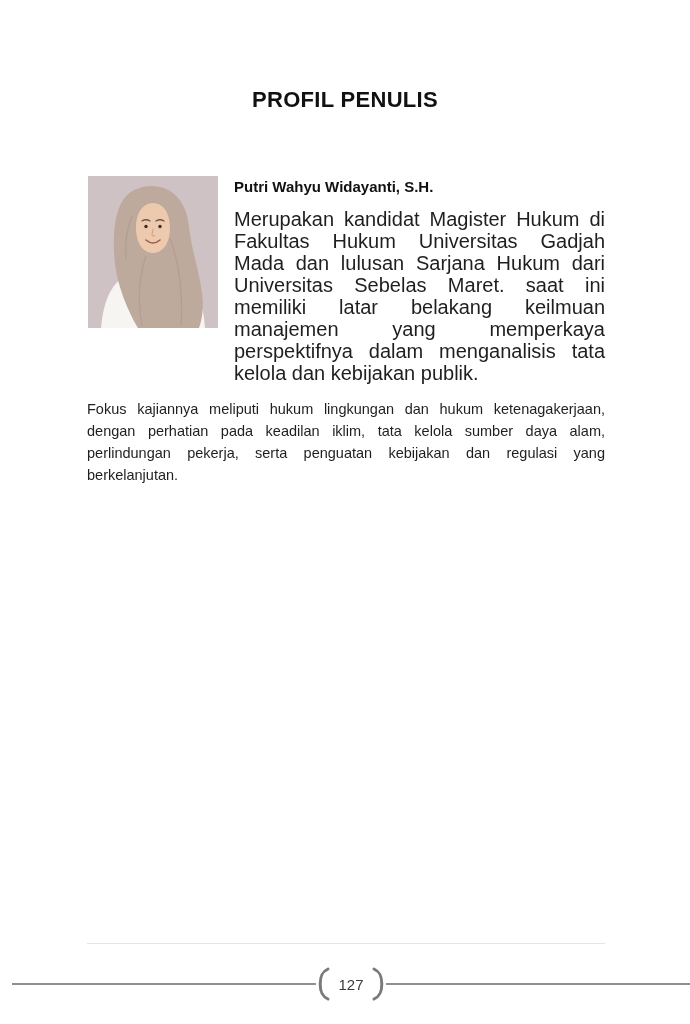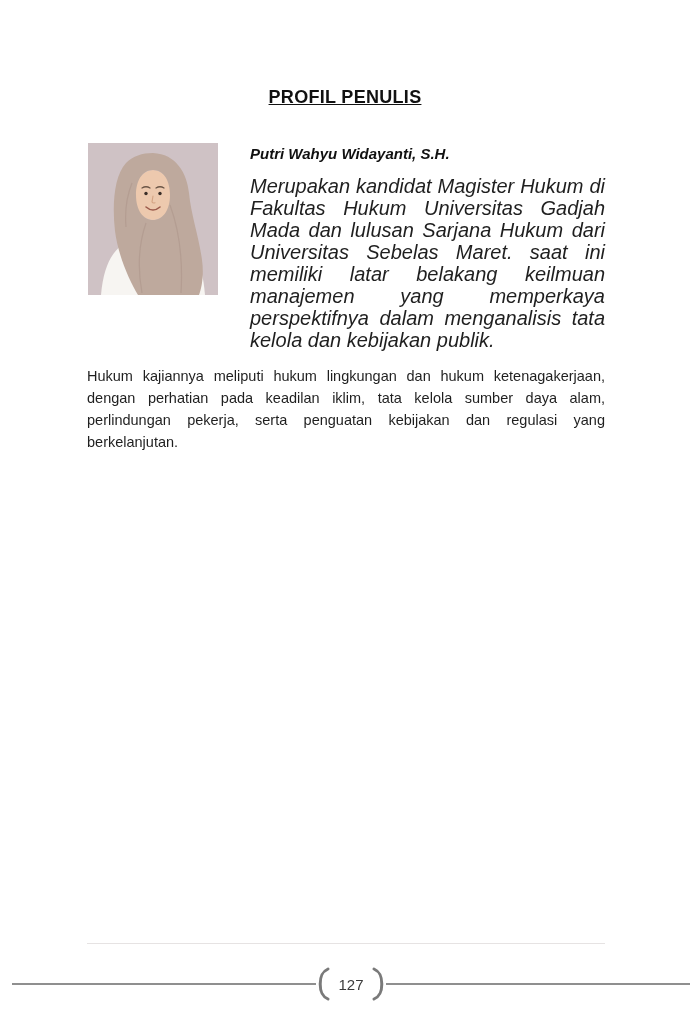--- a/index.html
+++ b/index.html
@@ -12,31 +12,29 @@
   .page {
     position: relative;
     width: 690px;
     height: 1024px;
     background: #ffffff;
     overflow: hidden;
   }
   .page-title {
     padding-top: 87px;
     text-align: center;
-    font-size: 18px;
+    font-size: 22px;
     font-weight: bold;
     letter-spacing: 0.3px;
     color: #111111;
-    text-decoration: underline;
   }
   .profile-section {
     display: flex;
-    margin: 35px 85px 0 88px; 
-    gap: 32px;
-    font-style: italic;
+    margin: 63px 85px 0 88px; 
+    gap: 16px;
   }
   .author-photo {
     flex: 0 0 130px;
     width: 130px;
     height: 152px;
     overflow: hidden;
   }
   .author-photo svg { display: block; }
   .profile-text { flex: 1; min-width: 0; }
   .author-name {
@@ -125,21 +123,21 @@
       </svg>
     </div>
 
     <div class="profile-text">
       <h2 class="author-name">Putri Wahyu Widayanti, S.H.</h2>
       <p class="bio-paragraph">Merupakan kandidat Magister Hukum di Fakultas Hukum Universitas Gadjah Mada dan lulusan Sarjana Hukum dari Universitas Sebelas Maret. saat ini memiliki latar belakang keilmuan manajemen yang memperkaya perspektifnya dalam menganalisis tata kelola dan kebijakan publik.</p>
     </div>
 
   </div>
 
-  <p class="focus-paragraph"><span>Hukum kajiannya meliputi </span><b>hukum lingkungan dan hukum ketenagakerjaan</b><span>, dengan perhatian pada keadilan iklim, tata kelola sumber daya alam, perlindungan pekerja, serta penguatan kebijakan dan regulasi yang berkelanjutan.</span></p>
+  <p class="focus-paragraph"><span>Fokus kajiannya meliputi </span><b>hukum lingkungan dan hukum ketenagakerjaan</b><span>, dengan perhatian pada keadilan iklim, tata kelola sumber daya alam, perlindungan pekerja, serta penguatan kebijakan dan regulasi yang berkelanjutan.</span></p>
 
   <div class="footer-divider"></div>
 
   <div class="footer-rule">
     <span class="rule-line"></span>
     <svg class="bracket" width="13" height="38" viewBox="0 0 13 38" xmlns="http://www.w3.org/2000/svg">
       <path d="M11,4 C4.5,7 3.2,12 3.2,19 C3.2,26 4.5,31 11,34" fill="none" stroke="#7a7a7a" stroke-width="3" stroke-linecap="round"></path>
     </svg>
     <span class="page-number">127</span>
     <svg class="bracket" width="13" height="38" viewBox="0 0 13 38" xmlns="http://www.w3.org/2000/svg">

